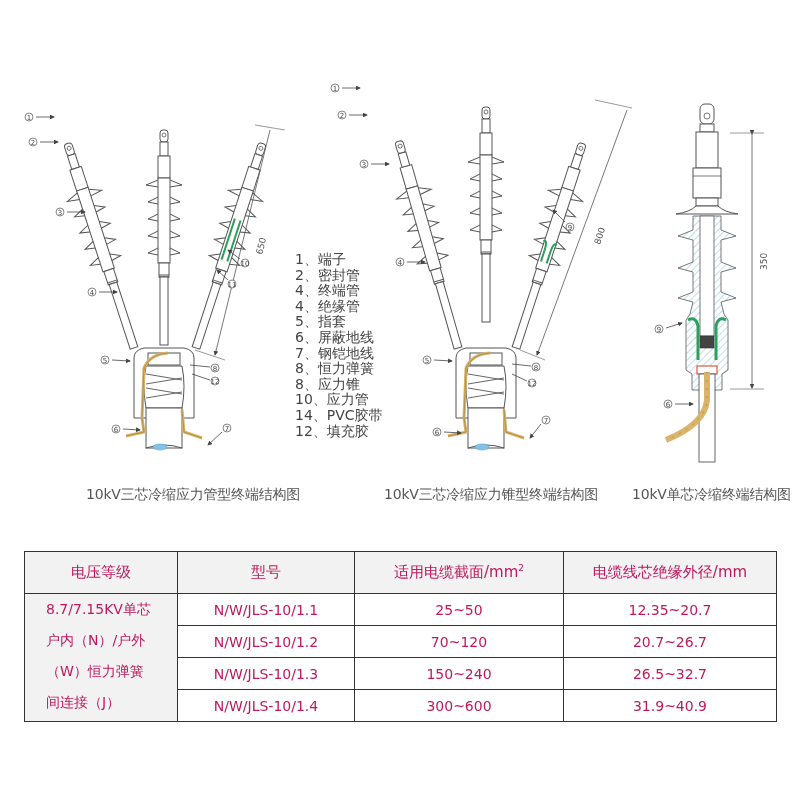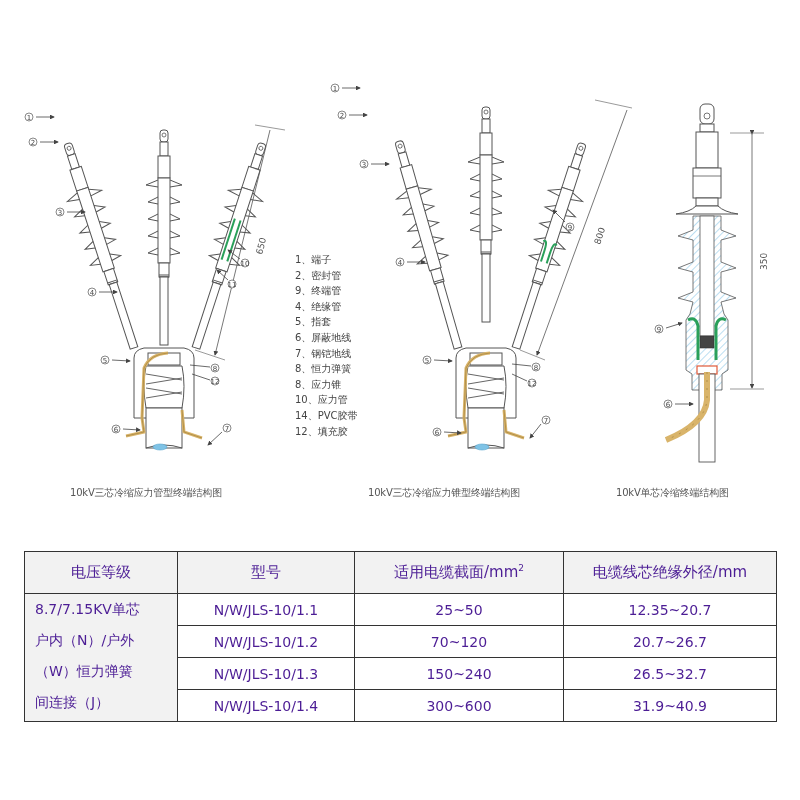--- a/index.html
+++ b/index.html
@@ -1,25 +1,25 @@
 <!DOCTYPE html>
 <html><head>
 <meta charset="utf-8">
 <style>
   html, body { margin:0; padding:0; background:#ffffff; }
   body { width:800px; height:800px; position:relative; overflow:hidden; font-family:"DejaVu Sans", sans-serif; color:#333; }
   .diagram-svg { position:absolute; left:0; top:0; width:800px; height:520px; }
-  .legend { position:absolute; left:295px; top:252px; font-size:10px; line-height:15.6px; color:#444; }
+  .legend { position:absolute; left:295px; top:252px; font-size:14px; line-height:15.6px; color:#444; }
   .legend div { white-space:nowrap; }
-  .caption { position:absolute; top:486px; font-size:10px; color:#555; white-space:nowrap; letter-spacing:-0.2px; }
-  .spec-table { position:absolute; left:24px; top:551px; border-collapse:collapse; font-size:14px; color:#4c1d95; }
+  .caption { position:absolute; top:486px; font-size:14px; color:#555; white-space:nowrap; letter-spacing:-0.2px;margin-left:16px; }
+  .spec-table { position:absolute; left:24px; top:551px; border-collapse:collapse; font-size:14px; color:#be185d; }
   .spec-table th, .spec-table td { border:1px solid #333; text-align:center; padding:0; }
   .spec-table th { background:#f2f2f2; font-weight:normal; height:41px; font-size:15px; }
   .spec-table td { height:31px; }
-  .spec-table td.voltage { background:#f2f2f2; text-align:left; padding-left:10px; vertical-align:top; border-bottom:1px solid #333; }
+  .spec-table td.voltage { background:#f2f2f2; text-align:left; padding-left:21px; vertical-align:top; border-bottom:1px solid #333; }
   .spec-table td.voltage div { height:31px; line-height:31px; white-space:nowrap; }
   .spec-table tr.row-divider td:not(.voltage) { border-top:1.5px solid #333; }
   sup { font-size:9px; }
 </style>
 </head>
 <body>
 
 <svg class="diagram-svg" viewBox="0 0 800 520" xmlns="http://www.w3.org/2000/svg">
   <defs>
     <marker id="arr" markerWidth="6" markerHeight="6" refX="5" refY="3" orient="auto">
@@ -211,21 +211,21 @@
     <line x1="666" y1="328" x2="682" y2="323" stroke="#444" stroke-width="0.8" marker-end="url(#arr)"></line>
     <circle cx="668" cy="404" r="4" fill="#fff" stroke="#555" stroke-width="0.7"></circle>
       <text x="668" y="406.5">6</text>
     <line x1="675" y1="404" x2="693" y2="404" stroke="#444" stroke-width="0.8" marker-end="url(#arr)"></line>
   </g>
 </svg>
 
 <div class="legend">
   <div>1、端子</div>
   <div>2、密封管</div>
-  <div>9、终端管</div>
+  <div>4、终端管</div>
   <div>4、绝缘管</div>
   <div>5、指套</div>
   <div>6、屏蔽地线</div>
   <div>7、钢铠地线</div>
   <div>8、恒力弹簧</div>
   <div>8、应力锥</div>
   <div>10、应力管</div>
   <div>14、PVC胶带</div>
   <div>12、填充胶</div>
 </div>

